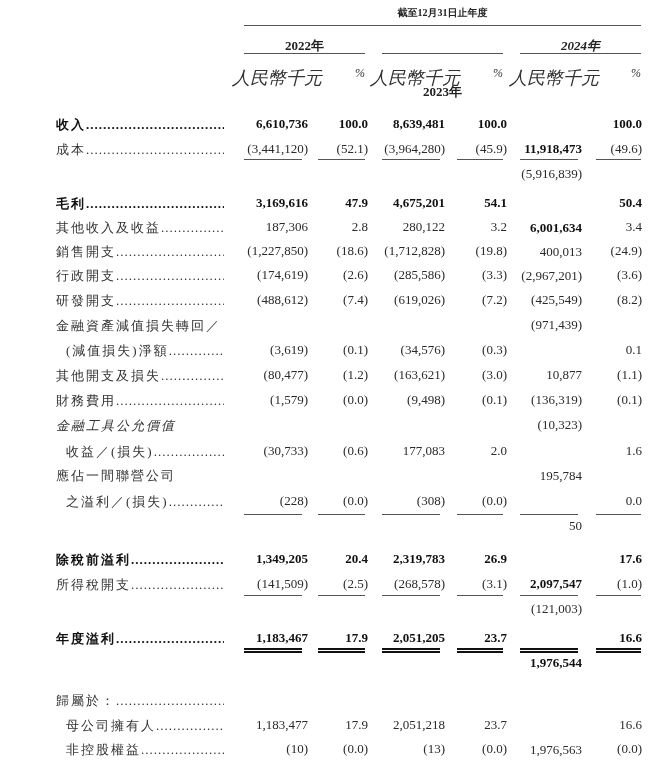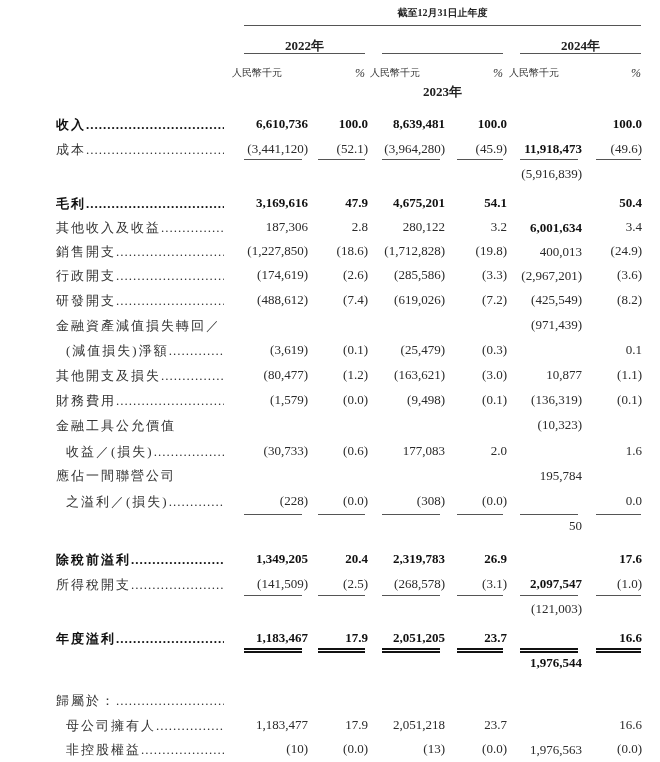--- a/index.html
+++ b/index.html
@@ -2,21 +2,21 @@
 <html><head>
 <meta charset="utf-8">
 <style>
   html, body { margin:0; padding:0; background:#ffffff; }
   body { width:660px; height:762px; position:relative; overflow:hidden;
          font-family:"Liberation Serif","DejaVu Serif",serif; color:#2a2a2a; }
   .hdr-title { position:absolute; left:244px; width:397px; top:6px; text-align:center;
                font-size:10px; font-weight:bold; color:#222; }
   .hline { position:absolute; height:1px; background:#555; }
   .year { position:absolute; top:37px; font-size:13px; font-weight:bold; text-align:center; color:#222; }
-  .unit { position:absolute; top:66px; font-size:10px; color:#333; }
+  .unit { position:absolute; top:66px; font-size:18px; font-style:italic; color:#333; }
   .pct  { position:absolute; top:66px; font-size:12px; font-style:italic; color:#333; text-align:right; }
   .row { position:absolute; left:0; width:660px; height:22px; font-size:13px; }
   .label { position:absolute; left:56px; top:0; width:168px; white-space:nowrap; overflow:hidden;
            letter-spacing:2px; color:#333; }
   .label.indent { left:66px; width:158px; }
   .label .dots { letter-spacing:1px; }
   .row.bold .label, .row.bold .num { font-weight:bold; color:#111; }
   .num { position:absolute; top:0; text-align:right; color:#2a2a2a; }
   .c1 { left:222px; width:86px; }
   .c2 { left:318px; width:50px; }
@@ -28,21 +28,21 @@
   .dul { position:absolute; height:5px; border-top:2px solid #111; border-bottom:2px solid #111; box-sizing:border-box; }
 </style>
 </head>
 <body>
 
 <div class="hdr-title">截至12月31日止年度</div>
 <div class="hline" style="left:244px;width:397px;top:25px;"></div>
 
 <div class="year" style="left:244px;width:121px;">2022年</div>
 <div class="year" style="left:382px;width:121px;margin-top:46px;">2023年</div>
-<div class="year" style="left:520px;width:121px;">2024年</div>
+<div class="year" style="left:520px;width:121px;font-style:italic;">2024年</div>
 <div class="hline" style="left:244px;width:121px;top:53px;"></div>
 <div class="hline" style="left:382px;width:121px;top:53px;"></div>
 <div class="hline" style="left:520px;width:121px;top:53px;"></div>
 
 <div class="unit" style="left:232px;">人民幣千元</div>
 <div class="pct" style="left:340px;width:25px;">%</div>
 <div class="unit" style="left:370px;">人民幣千元</div>
 <div class="pct" style="left:478px;width:25px;">%</div>
 <div class="unit" style="left:509px;">人民幣千元</div>
 <div class="pct" style="left:616px;width:25px;">%</div>
@@ -123,21 +123,21 @@
   <div class="num c6">(8.2)</div>
 </div>
 
 <div class="row" style="top:317px;">
   <div class="label" style="width:200px;">金融資產減值損失轉回／</div>
 </div>
 <div class="row" style="top:342px;">
   <div class="label indent"><span>(減值損失)淨額</span><span class="dots">.....................................</span></div>
   <div class="num c1">(3,619)</div>
   <div class="num c2">(0.1)</div>
-  <div class="num c3">(25,479)</div>
+  <div class="num c3">(34,576)</div>
   <div class="num c4">(0.3)</div>
   <div class="num c5">10,877</div>
   <div class="num c6">0.1</div>
 </div>
 
 <div class="row" style="top:367px;">
   <div class="label"><span>其他開支及損失</span><span class="dots">.....................................</span></div>
   <div class="num c1">(80,477)</div>
   <div class="num c2">(1.2)</div>
   <div class="num c3">(163,621)</div>
@@ -149,21 +149,21 @@
 <div class="row" style="top:392px;">
   <div class="label"><span>財務費用</span><span class="dots">.....................................</span></div>
   <div class="num c1">(1,579)</div>
   <div class="num c2">(0.0)</div>
   <div class="num c3">(9,498)</div>
   <div class="num c4">(0.1)</div>
   <div class="num c5">(10,323)</div>
   <div class="num c6">(0.1)</div>
 </div>
 
-<div class="row" style="top:417px;">
+<div class="row" style="top:417px;font-style:italic;">
   <div class="label" style="width:200px;">金融工具公允價值</div>
 </div>
 <div class="row" style="top:443px;">
   <div class="label indent"><span>收益／(損失)</span><span class="dots">.....................................</span></div>
   <div class="num c1">(30,733)</div>
   <div class="num c2">(0.6)</div>
   <div class="num c3">177,083</div>
   <div class="num c4">2.0</div>
   <div class="num c5">195,784</div>
   <div class="num c6">1.6</div>

